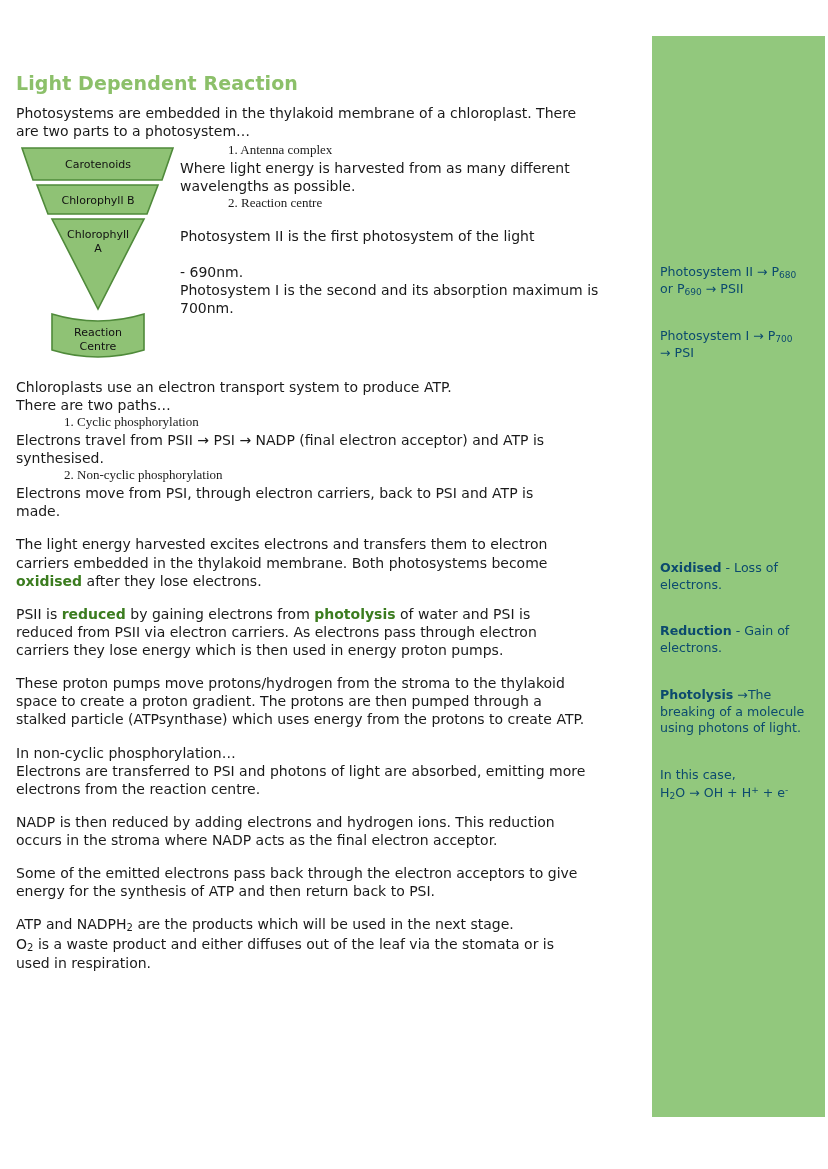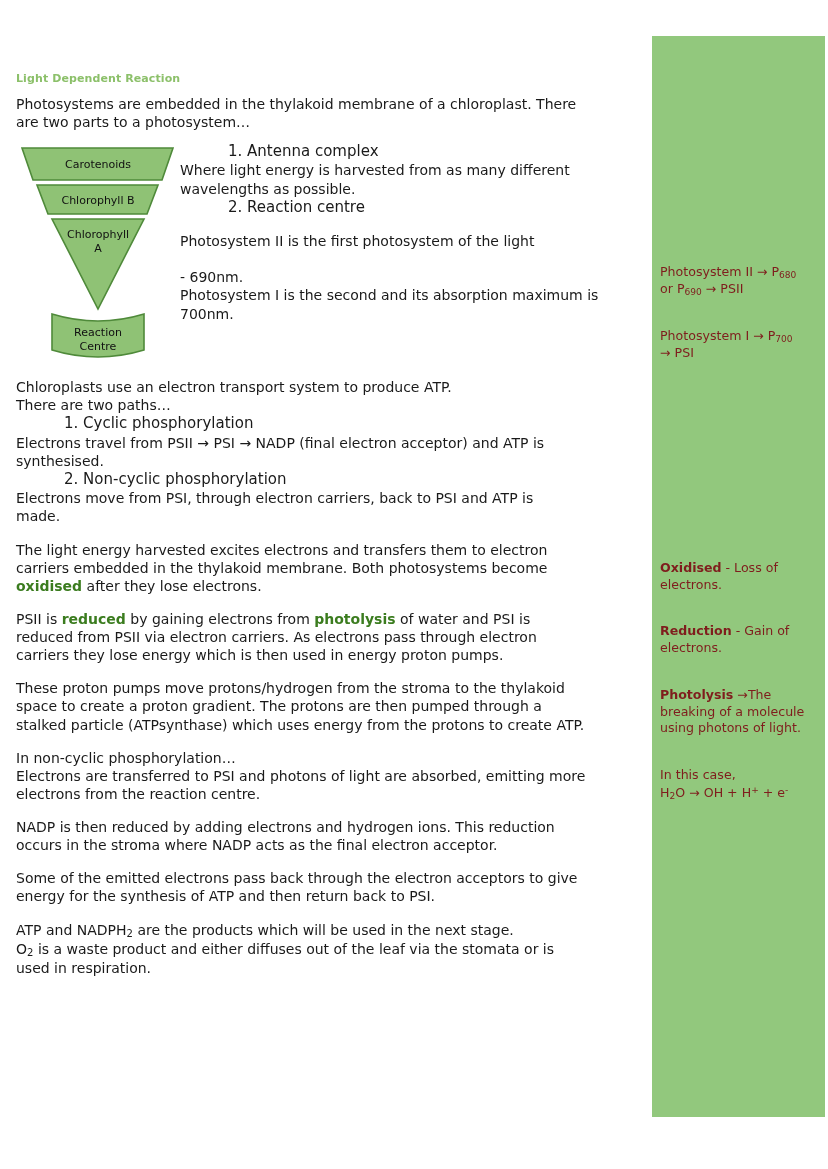--- a/index.html
+++ b/index.html
@@ -26,39 +26,39 @@
     background: #92c87d;
     box-sizing: border-box;
     padding: 0;
   }
   .side-block {
     position: absolute;
     left: 8px;
     width: 158px;
     font-size: 12.6px;
     line-height: 1.33;
-    color: #7f1d1d;
+    color: #0c4a6e;
   }
   .side-block p { margin: 0; }
   .side-block p + p { margin-top: 30px; }
   .side-term { font-weight: bold; }
   #side-block-photosystems { top: 228px; }
   #side-block-definitions  { top: 524px; }
 
   
   #main {
     position: absolute;
     left: 16px;
     top: 36px;
     width: 630px;
   }
 
   h1#page-title {
     margin: 36px 0 10px 0;
-    font-size: 11px;
+    font-size: 19px;
     font-weight: bold;
     color: #8cc06a;
     letter-spacing: .1px;
     font-family: "DejaVu Sans", sans-serif;
   }
 
   p.body {
     margin: 0;
     font-size: 14px;
     line-height: 1.295;
@@ -66,22 +66,23 @@
   }
   p.body + p.body { margin-top: 0; }
   .gap { height: 15px; }
 
   .hl { color: #3b7c1f; font-weight: bold; }
 
   
   .numitem {
     margin: 0;
     padding-left: 48px;
-    font-size: 15px;
+    font-size: 13px;
     line-height: 1.295;
+    font-family: Liberation Serif, serif;
   }
 
   
   #funnel {
     position: absolute;
     left: 16px;
     top: 142px;
     width: 160px;
     height: 222px;
   }

